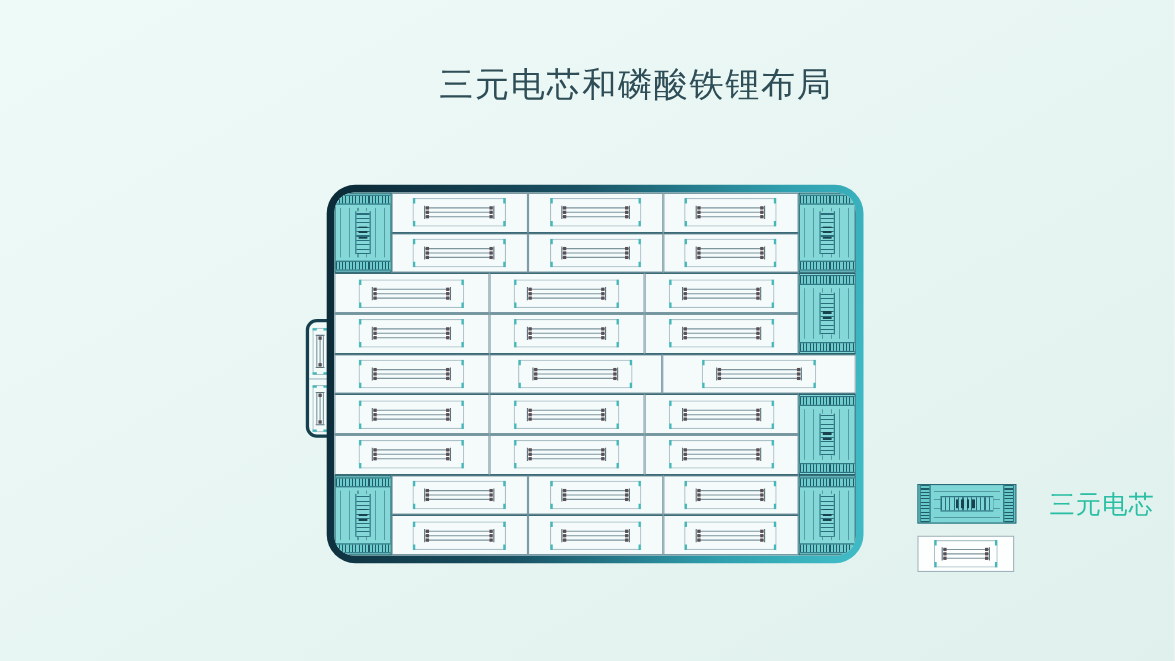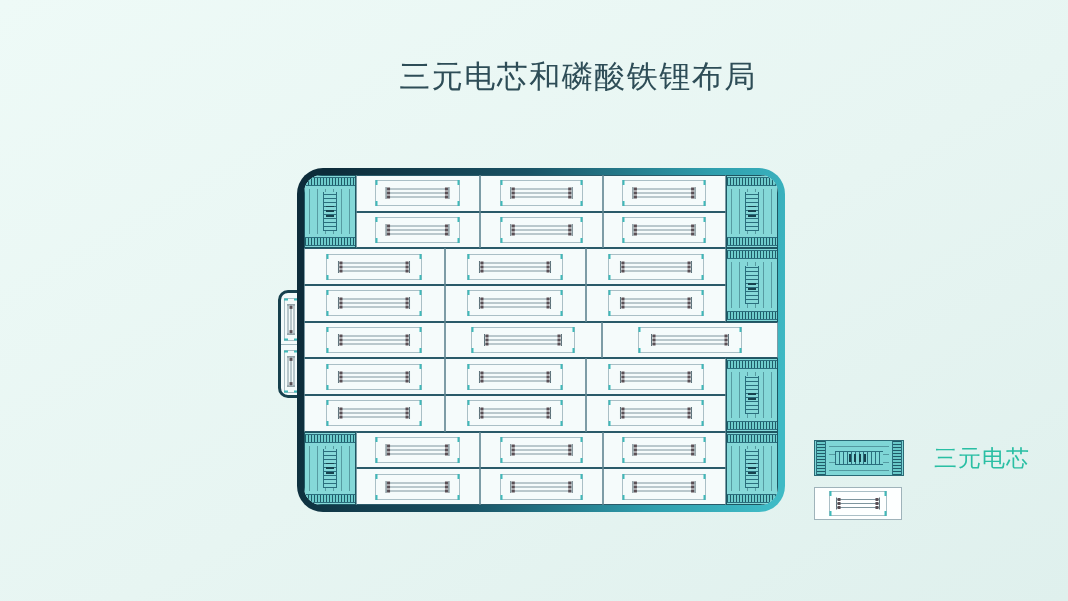--- a/index.html
+++ b/index.html
@@ -69,21 +69,21 @@
   
   .side-tab{
     position:absolute;left:278px;top:290px;width:34px;height:108px;
     box-sizing:border-box;background:#f3fafa;
     border:3px solid #16404d;border-radius:10px;z-index:1;
   }
   .tab-div{position:absolute;left:0;right:0;top:51px;height:1px;background:#9db6bd;}
   .mini{position:absolute;left:3px;}
   
   .legend{position:absolute;left:814px;top:440px;z-index:4;}
-  .legend-row{display:flex;align-items:center;margin-bottom:11px;}
+  .legend-row{display:flex;align-items:center;margin-bottom:11px;margin-left:20px;}
   .hcell{
     width:90px;height:36px;box-sizing:border-box;display:flex;
     background:#7fd6d6;border:1px solid #2a6a76;
   }
   .hrib{
     flex:0 0 8px;margin:0 1px;
     background-color:#68c9c9;
     background-image:repeating-linear-gradient(0deg,#1f5b68 0 1px,transparent 1px 3px);
     border-left:1px solid #2a6e7d;border-right:1px solid #2a6e7d;
   }

